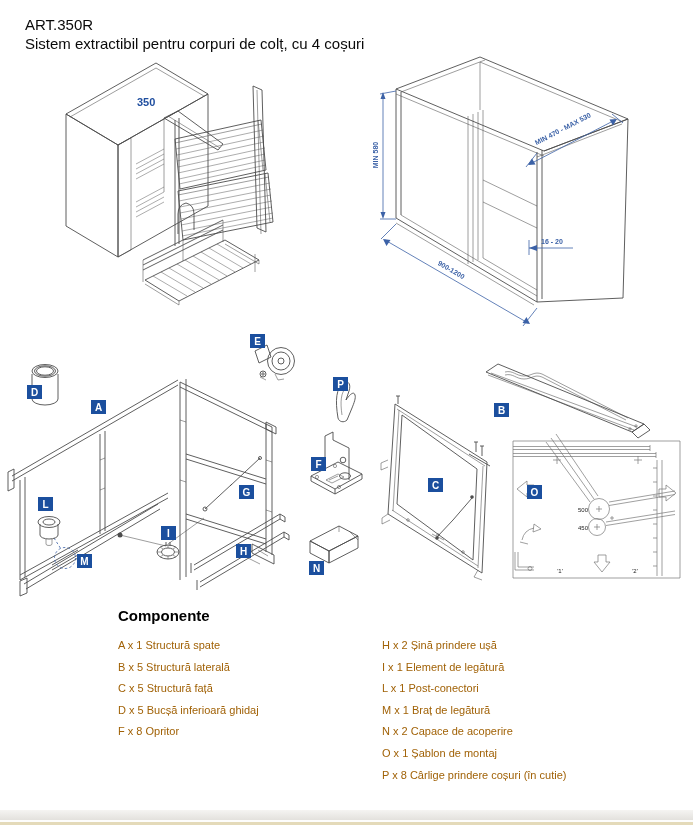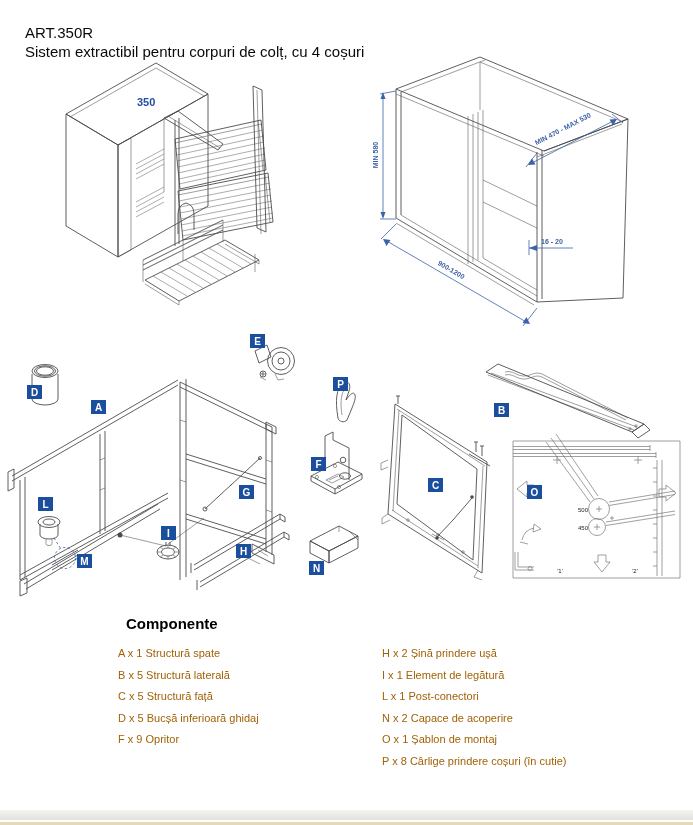--- a/index.html
+++ b/index.html
@@ -1,28 +1,28 @@
 <!DOCTYPE html>
 <html><head>
 <meta charset="utf-8">
 <style>
   html,body{margin:0;padding:0;}
   body{
     width:693px;height:825px;position:relative;overflow:hidden;
     background:#ffffff;font-family:"Liberation Sans",sans-serif;color:#111;
   }
   .abs{position:absolute;}
-  .header{left:25px;top:24px;font-size:15px;line-height:18.5px;color:#0a0a0a;}
+  .header{left:25px;top:16px;font-size:15px;line-height:18.5px;color:#0a0a0a;}
   .part-label{
     position:absolute;width:15px;height:14px;background:#1b4f9e;color:#fff;
     font-size:10px;font-weight:bold;display:flex;align-items:center;justify-content:center;
     letter-spacing:0;
   }
   .components{left:118px;top:607px;width:565px;}
-  .components h2{margin:8px;font-size:15px;font-weight:bold;color:#000;}
+  .components h2{margin:0;font-size:15px;font-weight:bold;color:#000;}
   .comp-cols{position:relative;margin-top:11px;}
   .comp-col{position:absolute;top:0;font-size:11px;line-height:21.6px;white-space:nowrap;color:#a16207;}
   .comp-col.left{left:0;}
   .comp-col.right{left:264px;}
   .footer-gray{left:0;top:810px;width:693px;height:10px;background:linear-gradient(#f5f4f2,#e3e1dd);}
   .footer-line{left:0;top:820px;width:693px;height:1.5px;background:#fdfdfc;}
   .footer-beige{left:0;top:821.5px;width:693px;height:3.5px;background:#e4dab9;}
   svg{position:absolute;overflow:visible;}
   svg text{font-family:"Liberation Sans",sans-serif;}
   .ln{stroke:#4d4d4d;stroke-width:0.9;fill:none;}
@@ -275,26 +275,27 @@
 <div class="part-label" style="left:309px;top:561px;">N</div>
 
 <div class="abs components">
   <h2>Componente</h2>
   <div class="comp-cols">
     <div class="comp-col left">
       <div>A x 1 Structură spate</div>
       <div>B x 5 Structură laterală</div>
       <div>C x 5 Structură față</div>
       <div>D x 5 Bucșă inferioară ghidaj</div>
-      <div>F x 9 Opritor</div>
+      <div>F x 8 Opritor</div>
     </div>
     <div class="comp-col right">
       <div>H x 2 Șină prindere ușă</div>
       <div>I x 1 Element de legătură</div>
       <div>L x 1 Post-conectori</div>
+      <div>M x 1 Braț de legătură</div>
       <div>N x 2 Capace de acoperire</div>
       <div>O x 1 Șablon de montaj</div>
       <div>P x 8 Cârlige prindere coșuri (în cutie)</div>
     </div>
   </div>
 </div>
 
 <div class="abs footer-gray"></div>
 <div class="abs footer-line"></div>
 <div class="abs footer-beige"></div>

